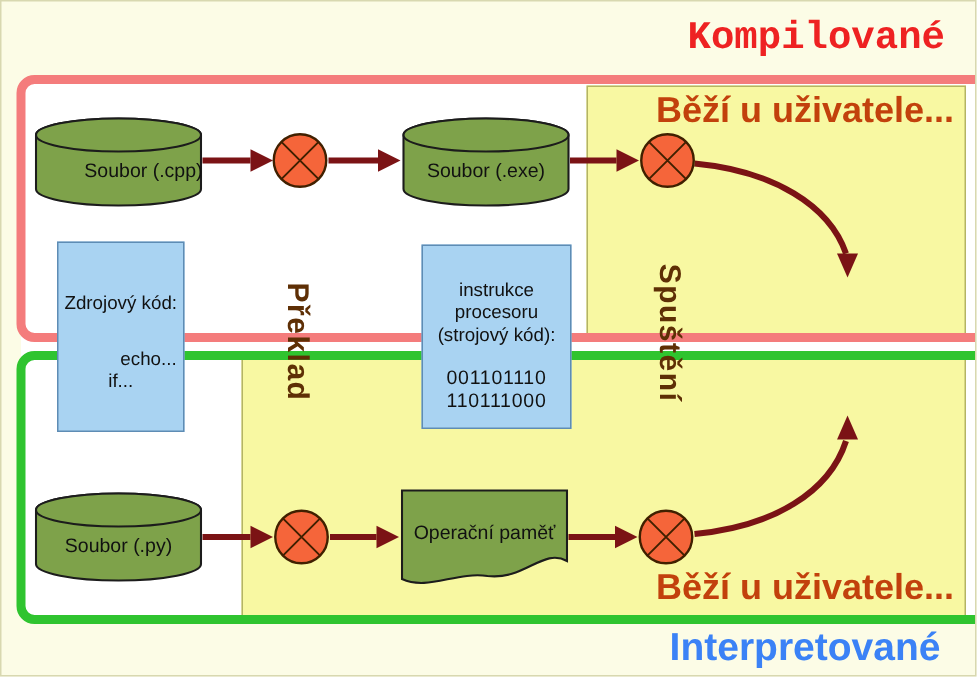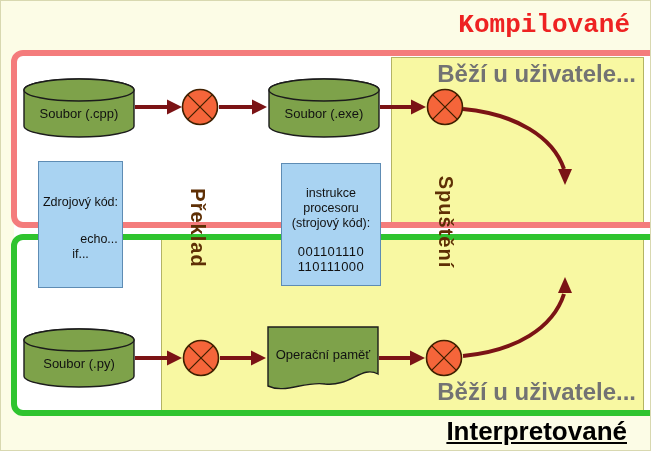--- a/index.html
+++ b/index.html
@@ -12,22 +12,22 @@
   
   .white-zone{background:#ffffff;}
   .yellow-zone{background:#f8f8a2;border:1px solid #b4b464;box-sizing:border-box;}
   
   .frame{border-radius:12px;box-sizing:border-box;}
   .frame.red{border:6px solid #f47c7c;}
   .frame.green{border:6px solid #2fc42f;}
   
   .heading{font-weight:bold;font-size:26px;white-space:nowrap;}
   .heading.red{color:#ee2222;font-family:Liberation Mono, monospace;}
-  .heading.green{color:#000000;text-decoration:underline;}
-  .runs-label{font-weight:bold;font-size:24px;color:#737373;white-space:nowrap;}
+  .heading.green{color:#3b82f6;}
+  .runs-label{font-weight:bold;font-size:24px;color:#c2410c;white-space:nowrap;}
   .rot-label{
     width:110px;height:26px;line-height:26px;text-align:center;
     font-weight:bold;font-size:20px;color:#5e2f05;letter-spacing:1px;
     transform:rotate(90deg);white-space:nowrap;
   }
   
   .node{display:flex;align-items:center;justify-content:center;}
   .node svg{position:absolute;left:0;top:0;}
   .node-label{position:relative;font-size:13px;color:#111;text-align:center;white-space:nowrap;}
   .cyl-label{padding-top:10px;}
@@ -67,21 +67,21 @@
       <polygon points="266,106 251,98.5 251,113.5"></polygon>
       <polygon points="425,106 410,98.5 410,113.5"></polygon>
       <polygon points="564,184 557,168 571,168"></polygon>
       <polygon points="181,357 166,349.5 166,364.5"></polygon>
       <polygon points="265,357 250,349.5 250,364.5"></polygon>
       <polygon points="424,357 409,349.5 409,364.5"></polygon>
       <polygon points="564,276 557,292 571,292"></polygon>
     </g>
   </svg>
 
-  <div class="abs node" style="left:22px;top:77px;width:112px;height:60px;">
+  <div class="abs node" style="left:22px;top:77px;width:112px;height:60px;justify-content:flex-end;">
     <svg width="112" height="60" viewBox="0 0 112 60">
       <path d="M1,12 a55,11 0 0 1 110,0 v36 a55,11 0 0 1 -110,0 z" fill="#7ea24a" stroke="#1c1c1c" stroke-width="1.4"></path>
       <ellipse cx="56" cy="12" rx="55" ry="11" fill="#7ea24a" stroke="#1c1c1c" stroke-width="1.4"></ellipse>
     </svg>
     <div class="node-label cyl-label">Soubor (.cpp)</div>
   </div>
 
   <div class="abs node" style="left:267px;top:77px;width:112px;height:60px;">
     <svg width="112" height="60" viewBox="0 0 112 60">
       <path d="M1,12 a55,11 0 0 1 110,0 v36 a55,11 0 0 1 -110,0 z" fill="#7ea24a" stroke="#1c1c1c" stroke-width="1.4"></path>

